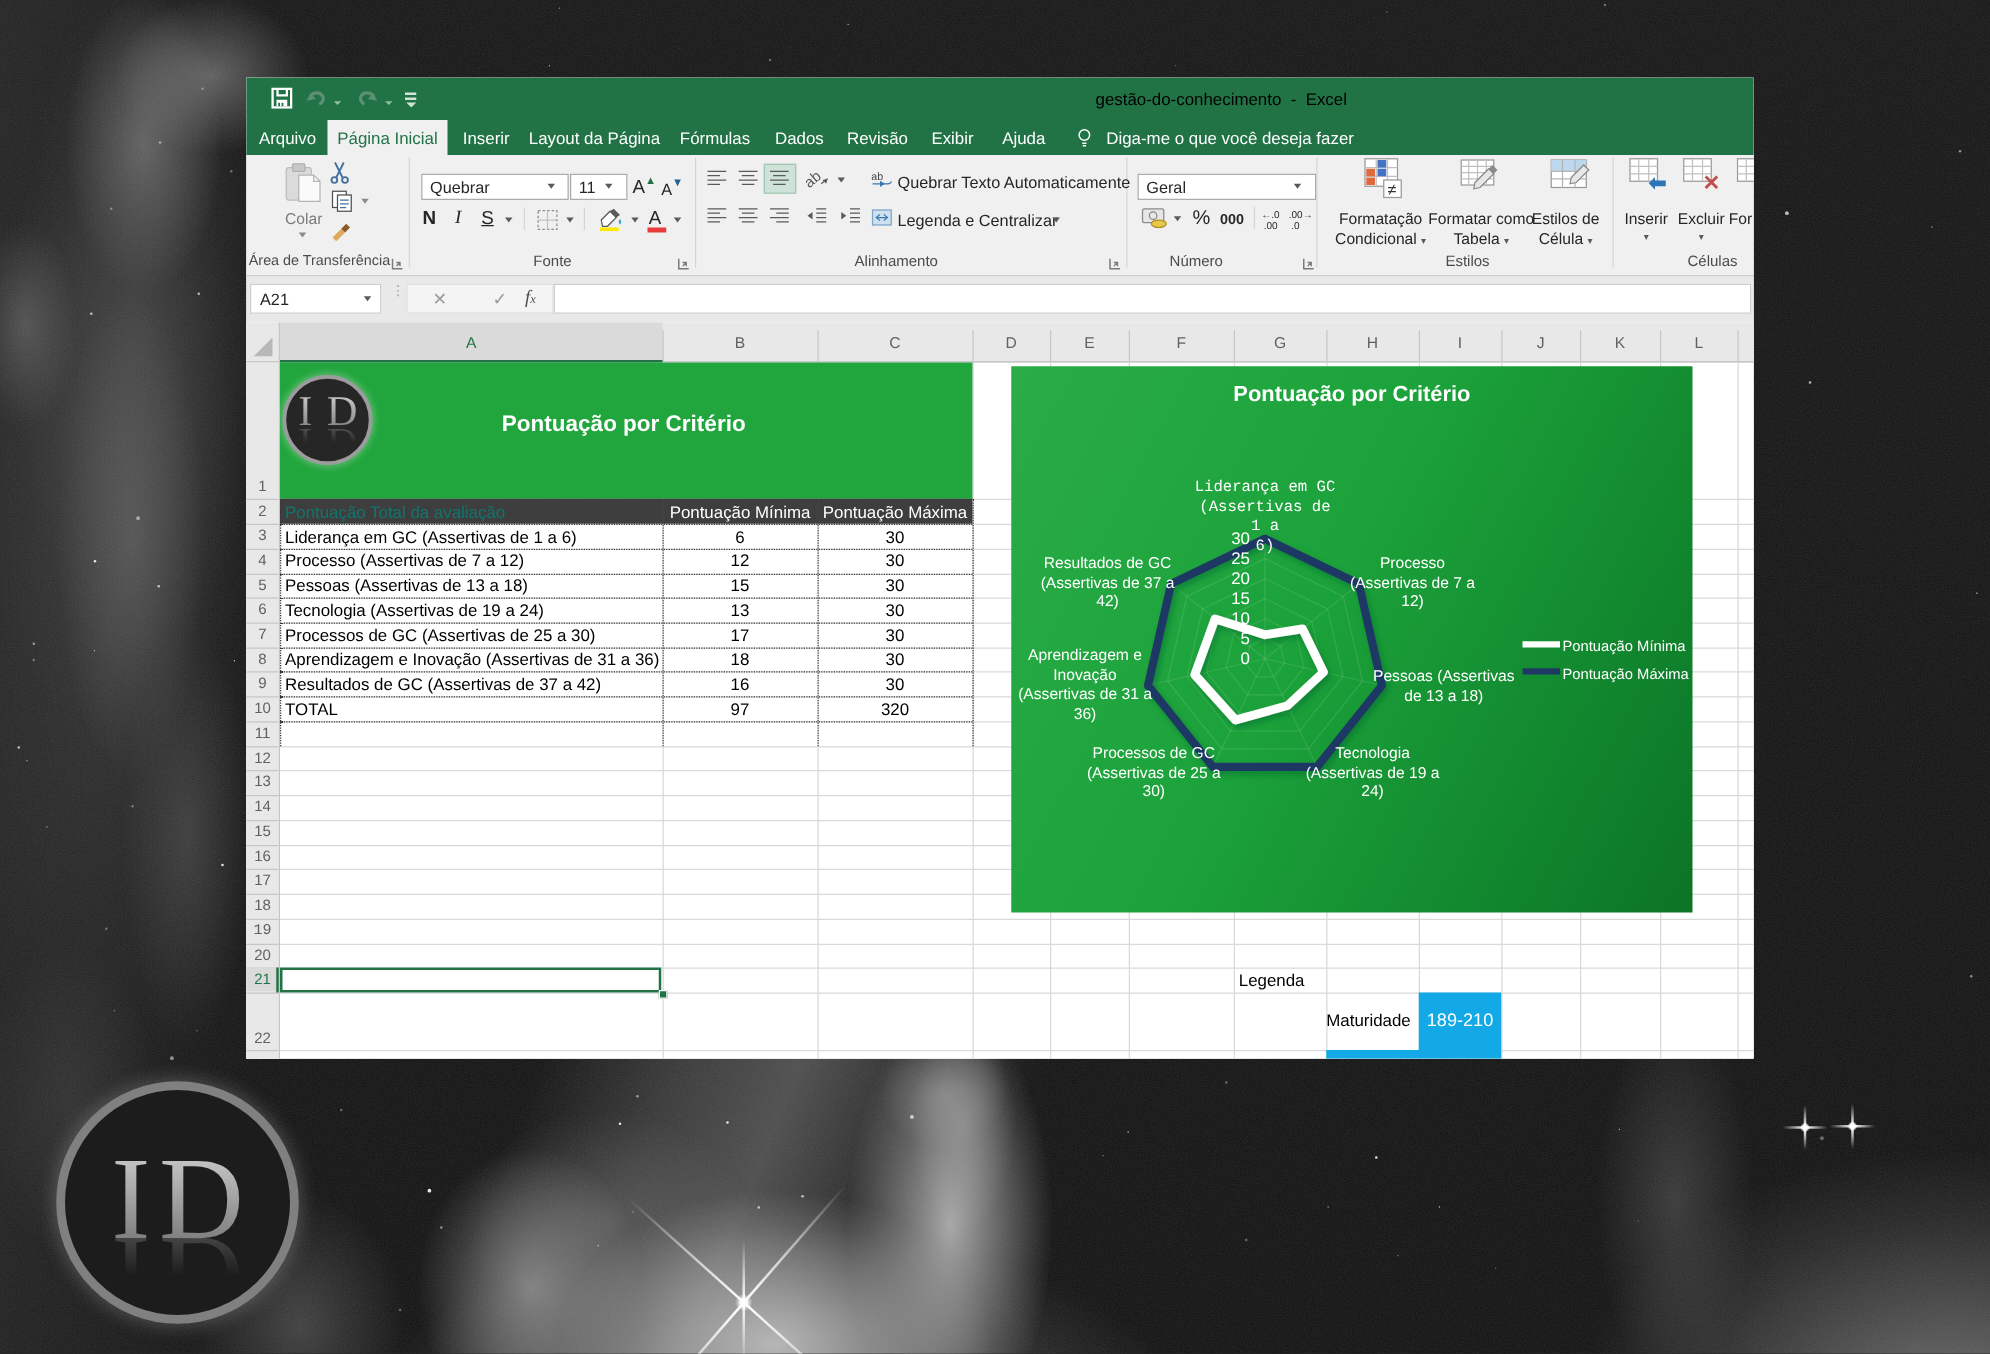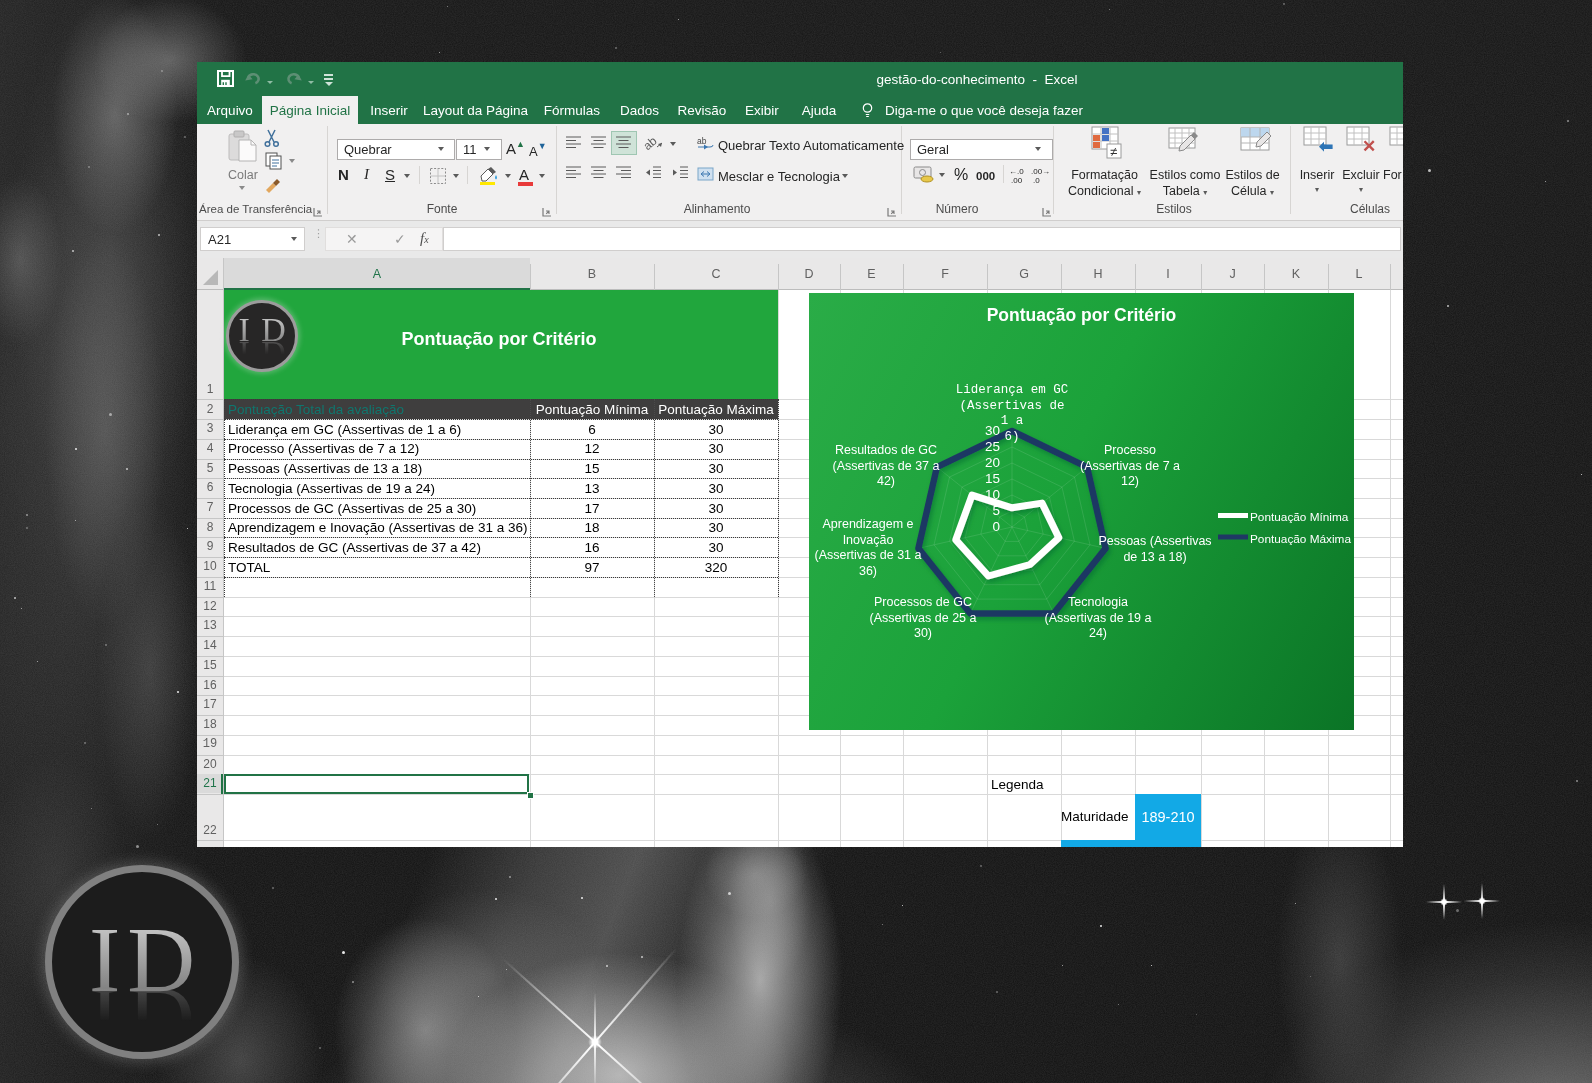--- a/index.html
+++ b/index.html
@@ -150,21 +150,21 @@
       </svg>
  <div class="abs" style="left:70px;top:19px;width:0;height:0;border-left:3px solid transparent;border-right:3px solid transparent;border-top:3.5px solid #8fbca4;"></div>
  <svg class="abs" style="left:88px;top:9px" width="18" height="16" viewBox="0 0 18 16">
         <path d="M13.8 6.2 C11.8 2.6, 6.4 2.2, 4.2 5.4 C2.4 8.0, 3.8 11.2, 6.6 12.2" fill="none" stroke="#5d8f74" stroke-width="2.6"></path>
         <path d="M16.8 9.6 L9.4 8.2 L13.6 3.4 Z" fill="#5d8f74"></path>
       </svg>
  <div class="abs" style="left:111px;top:19px;width:0;height:0;border-left:3px solid transparent;border-right:3px solid transparent;border-top:3.5px solid #8fbca4;"></div>
  <div class="abs" style="left:127px;top:12px;width:9px;height:1.8px;background:#cfe3d8;"></div>
  <div class="abs" style="left:127px;top:16px;width:9px;height:1.8px;background:#cfe3d8;"></div>
  <div class="abs" style="left:127.5px;top:20px;width:0;height:0;border-left:4px solid transparent;border-right:4px solid transparent;border-top:4px solid #cfe3d8;"></div>
- <div class="abs" style="left:600px;top:0;width:360px;height:34px;line-height:35px;text-align:center;color:#ffffff;font-size:13.5px;">gestão-do-conhecimento&nbsp; -&nbsp; Excel</div>
+ <div class="abs" style="left:600px;top:0;width:360px;height:34px;line-height:35px;text-align:center;color:#000000;font-size:13.5px;">gestão-do-conhecimento&nbsp; -&nbsp; Excel</div>
 </div>
 <div id="tabs">
       <div class="tab" style="left:8px;width:50px;">Arquivo</div>
       <div class="tab" style="left:65px;width:96px;background:#f1f0f0;color:#217346;">Página Inicial</div>
       <div class="tab" style="left:166px;width:52px;">Inserir</div>
       <div class="tab" style="left:226px;width:104px;">Layout da Página</div>
       <div class="tab" style="left:340px;width:70px;">Fórmulas</div>
       <div class="tab" style="left:418px;width:49px;">Dados</div>
       <div class="tab" style="left:476px;width:58px;">Revisão</div>
       <div class="tab" style="left:542px;width:46px;">Exibir</div>
@@ -334,21 +334,21 @@
         <svg class="abs" style="left:500px;top:74px" width="17" height="16" viewBox="0 0 17 16">
           <text x="0" y="8" font-size="8.5" fill="#444">ab</text>
           <path d="M1 11h12q3 0 3-2" fill="none" stroke="#3a76b0"></path>
           <path d="M10 8.5l4 2.5-4 2.5z" fill="#3a76b0" transform="translate(-3,0)"></path>
         </svg>
         <div class="abs" style="left:521px;top:76px;font-size:13px;color:#262626;">Quebrar Texto Automaticamente</div>
         <svg class="abs" style="left:500px;top:105px" width="17" height="14" viewBox="0 0 17 14">
           <rect x="1" y="1" width="15" height="12" fill="#cfe0f0" stroke="#7aa5c8"></rect>
           <path d="M5 7h7M10 4.5L13 7l-3 2.5M7 4.5L4 7l3 2.5" stroke="#3a76b0" fill="none"></path>
         </svg>
-        <div class="abs" style="left:521px;top:107px;font-size:13px;color:#262626;">Mesclar e Tecnologia</div>
+        <div class="abs" style="left:521px;top:107px;font-size:13px;color:#262626;">Legenda e Centralizar</div>
         <div class="dar" style="left:645px;top:112px;"></div>
         <div class="cbox" style="left:713px;top:77px;width:135px;height:19px;line-height:19px;padding-left:6px;">Geral</div>
         <div class="dar" style="left:838px;top:85px;"></div>
         <svg class="abs" style="left:716px;top:103px" width="22" height="18" viewBox="0 0 22 18">
           <rect x="1" y="2" width="17" height="11" rx="1.5" fill="#e8e6e6" stroke="#8a8a8a"></rect>
           <circle cx="9.5" cy="7.5" r="3" fill="none" stroke="#8a8a8a"></circle>
           <ellipse cx="14" cy="14" rx="6" ry="3" fill="#e8c84a" stroke="#b09020"></ellipse>
         </svg>
         <div class="dar" style="left:742px;top:111px;"></div>
         <div class="abs" style="left:757px;top:104px;font-size:16px;color:#262626;">%</div>
@@ -373,21 +373,21 @@
  <text x="23" y="30" font-size="13" fill="#333">≠</text>
         </svg>
         <div class="glab" style="left:865px;top:106px;width:85px;color:#262626;font-size:12.5px;">Formatação</div>
         <div class="glab" style="left:865px;top:122px;width:85px;color:#262626;font-size:12.5px;">Condicional <span style="font-size:8px;color:#5a5a5a;">▾</span></div>
         <svg class="abs" style="left:965px;top:64px" width="40" height="36" viewBox="0 0 40 36">
  <rect x="7" y="2" width="26" height="20" fill="#fff" stroke="#9a9a9a"></rect>
  <path d="M7 7h26M7 12h26M7 17h26M13 2v20M20 2v20M27 2v20" stroke="#c0c0c0"></path>
  <path d="M18 20 L29 9 l4 4 L22 24 l-5 1z" fill="#e8e6e6" stroke="#8a8a8a"></path>
           <path d="M29 9l3-3 4 4-3 3z" fill="#8a8a8a"></path>
         </svg>
-        <div class="glab" style="left:938px;top:106px;width:100px;color:#262626;font-size:12.5px;">Estilos como</div>
+        <div class="glab" style="left:938px;top:106px;width:100px;color:#262626;font-size:12.5px;">Formatar como</div>
         <div class="glab" style="left:938px;top:122px;width:100px;color:#262626;font-size:12.5px;">Tabela <span style="font-size:8px;color:#5a5a5a;">▾</span></div>
         <svg class="abs" style="left:1040px;top:64px" width="40" height="36" viewBox="0 0 40 36">
  <rect x="4" y="2" width="28" height="22" fill="#fff" stroke="#9a9a9a"></rect>
  <rect x="4" y="2" width="28" height="9" fill="#bdd7ee"></rect>
  <path d="M4 11h28M4 17h28M13 2v22M23 2v22" stroke="#b5b5b5"></path>
  <path d="M20 16 L30 6 l4 4 L24 20 l-5 1z" fill="#e8e6e6" stroke="#8a8a8a"></path>
         </svg>
         <div class="glab" style="left:1018px;top:106px;width:75px;color:#262626;font-size:12.5px;">Estilos de</div>
         <div class="glab" style="left:1018px;top:122px;width:75px;color:#262626;font-size:12.5px;">Célula <span style="font-size:8px;color:#5a5a5a;">▾</span></div>
         <svg class="abs" style="left:1106px;top:64px" width="32" height="28" viewBox="0 0 32 28">

